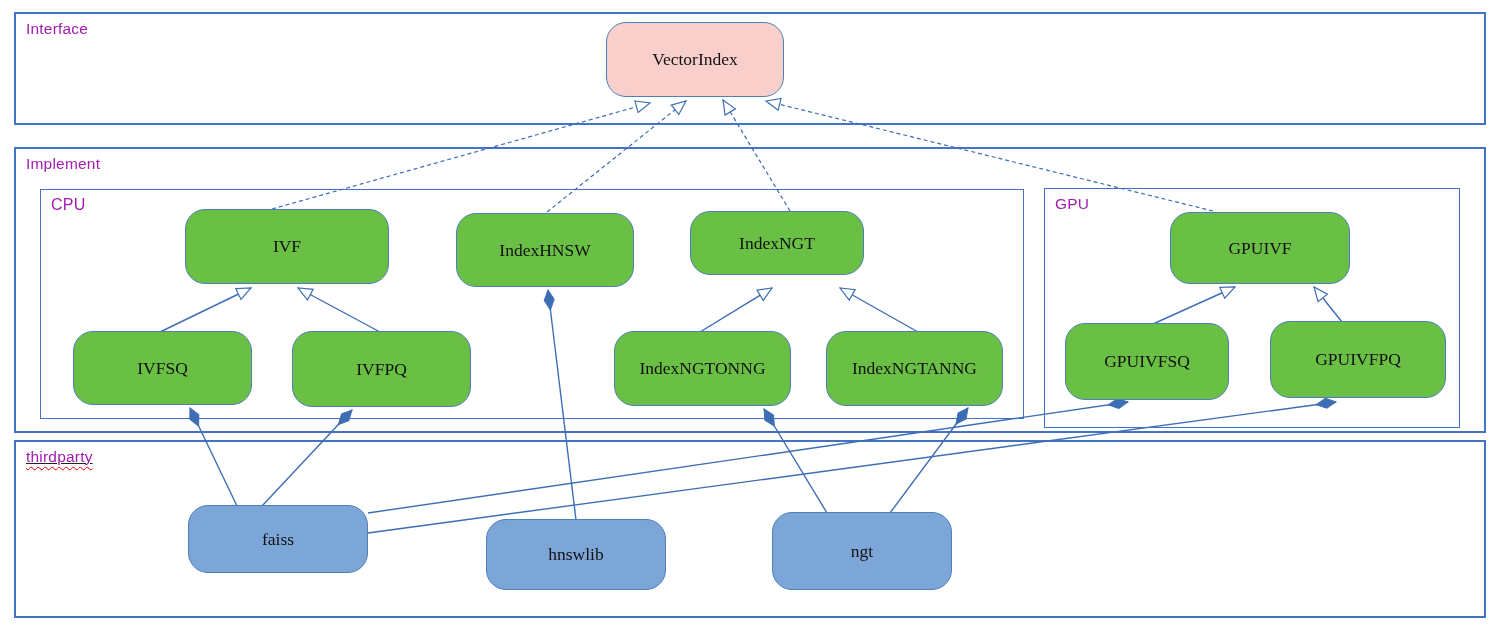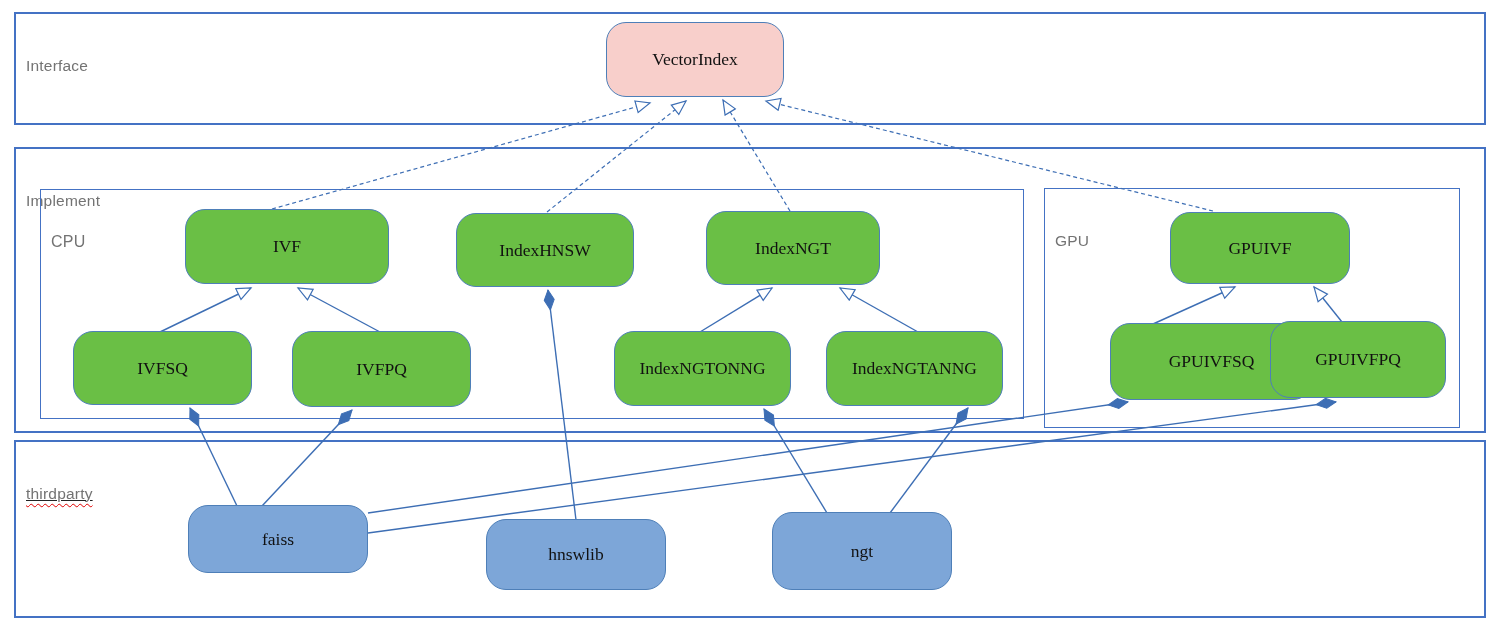--- a/index.html
+++ b/index.html
@@ -15,23 +15,22 @@
     border: 2px solid var(--container-border, #4472c4);
     background: transparent;
     box-sizing: border-box;
     z-index: 1;
   }
   .container.inner { border-width: 1.5px; }
   .container-label {
     position: absolute;
     top: 6px; left: 10px;
     font-size: 15.5px;
-    color: #737373;
+    color: #a21caf;
     letter-spacing: 0.2px;
-    margin-top: 37px;
   }
   .squiggle-wrap { text-decoration: underline solid #222; text-decoration-thickness: 1px; }
   .squiggle {
     text-decoration: underline wavy var(--spellcheck, #e00000);
     text-decoration-thickness: 1px;
     text-underline-offset: 4px;
   }
   .node {
     position: absolute;
     border: 1.5px solid var(--node-border, #4e7fb8);
@@ -115,40 +114,40 @@
   <div class="node iface" style="left:606px; top:22px; width:178px; height:75px;">
     <span>VectorIndex</span>
   </div>
 
   <div class="node impl" style="left:185px; top:209px; width:204px; height:75px;">
     <span>IVF</span>
   </div>
   <div class="node impl" style="left:456px; top:213px; width:178px; height:74px;">
     <span>IndexHNSW</span>
   </div>
-  <div class="node impl" style="left:706px; top:211px; width:174px; height:74px;text-align:center;">
+  <div class="node impl" style="left:690px; top:211px; width:174px; height:64px;text-align:center;">
     <span>IndexNGT</span>
   </div>
   <div class="node impl" style="left:1170px; top:212px; width:180px; height:72px;">
     <span>GPUIVF</span>
   </div>
 
   <div class="node impl" style="left:73px; top:331px; width:179px; height:74px;">
     <span>IVFSQ</span>
   </div>
   <div class="node impl" style="left:292px; top:331px; width:179px; height:76px;">
     <span>IVFPQ</span>
   </div>
   <div class="node impl" style="left:614px; top:331px; width:177px; height:75px;">
     <span>IndexNGTONNG</span>
   </div>
   <div class="node impl" style="left:826px; top:331px; width:177px; height:75px;">
     <span>IndexNGTANNG</span>
   </div>
-  <div class="node impl" style="left:1110px; top:323px; width:203px; height:77px;">
+  <div class="node impl" style="left:1065px; top:323px; width:164px; height:77px;">
     <span>GPUIVFSQ</span>
   </div>
   <div class="node impl" style="left:1270px; top:321px; width:176px; height:77px;">
     <span>GPUIVFPQ</span>
   </div>
 
   <div class="node third" style="left:188px; top:505px; width:180px; height:68px;">
     <span>faiss</span>
   </div>
   <div class="node third" style="left:486px; top:519px; width:180px; height:71px;">

